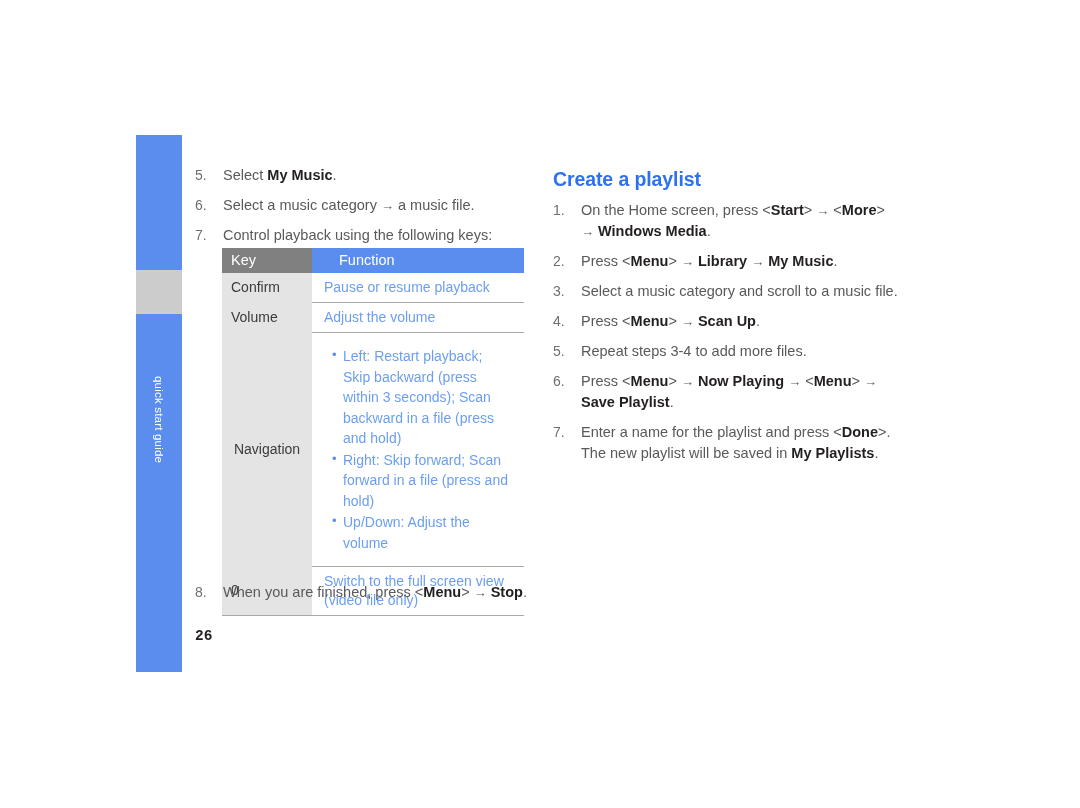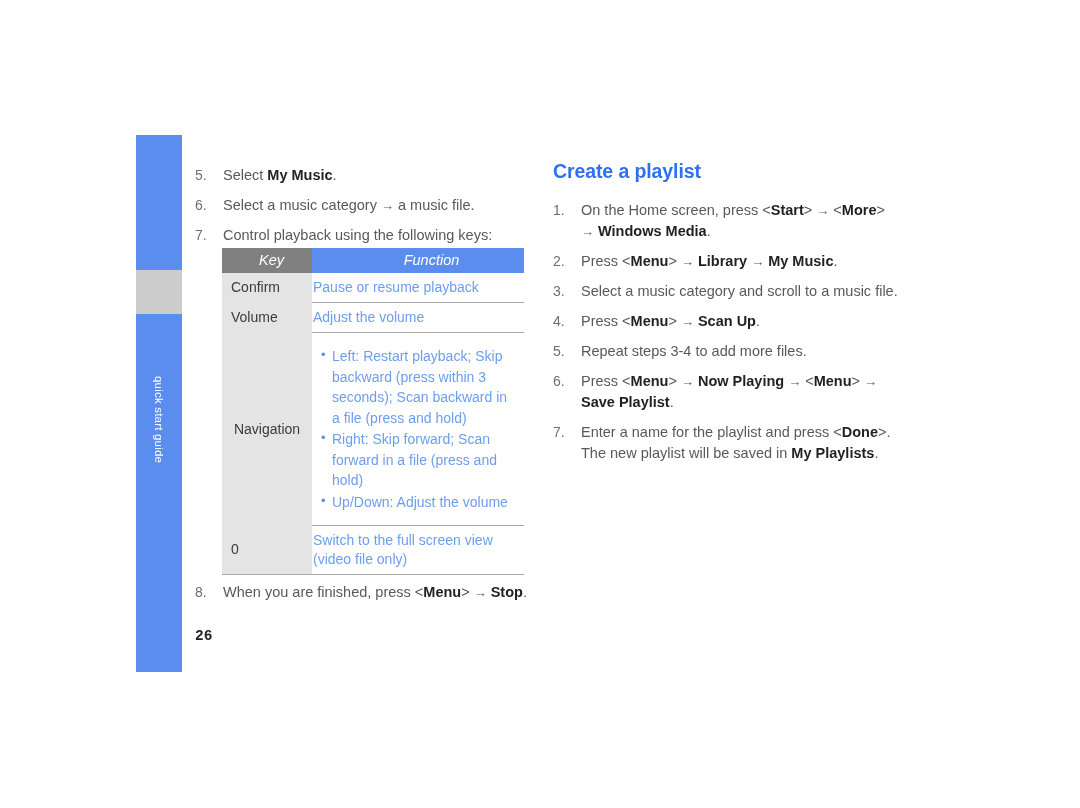--- a/index.html
+++ b/index.html
@@ -108,67 +108,66 @@
   }
   .arrow {
     font-size: 13px;
     color: #58595b;
   }
 
   
   #heading {
     position: absolute;
     left: 553px;
-    top: 160px;
+    top: 168px;
     font-size: 19.5px;
     color: #2e71f0;
     font-weight: bold;
     letter-spacing: -0.1px;
   }
 
   
   #keytable {
     position: absolute;
     left: 222px;
     top: 248px;
     width: 302px;
     border-collapse: collapse;
     table-layout: fixed;
   }
   #keytable col.c-key { width: 90px; }
   #keytable col.c-fn  { width: 212px; }
 
   #keytable th {
-    text-align: center;
+    text-align: left;
     font-weight: normal;
     color: #ffffff;
     font-size: 14.5px;
     padding: 2px 0 3px 9px;
     vertical-align: middle;
     height: 20px;
-    font-style: italic;
   }
   #keytable th.th-key { background: #808080; }
   #keytable th.th-fn  { background: #5b8def; padding-left: 27px; }
 
   #keytable td {
     font-size: 14px;
     vertical-align: middle;
     padding: 5px 0 5px 9px;
     line-height: 19px;
   }
   #keytable td.cell-key {
     background: #e4e4e4;
     color: #3b3b3b;
     text-align: left;
   }
   #keytable td.cell-fn {
     background: #ffffff;
     color: #6c9ef0;
-    padding-left: 1px;
+    padding-left: 12px;
     padding-right: 4px;
     border-bottom: 1.5px solid #a7a9ac;
   }
   #keytable tr.last td.cell-fn,
   #keytable tr.last td.cell-key {
     border-bottom: 1.5px solid #a7a9ac;
   }
   #keytable td.cell-key.nav {
     text-align: center;
     padding-left: 0;

